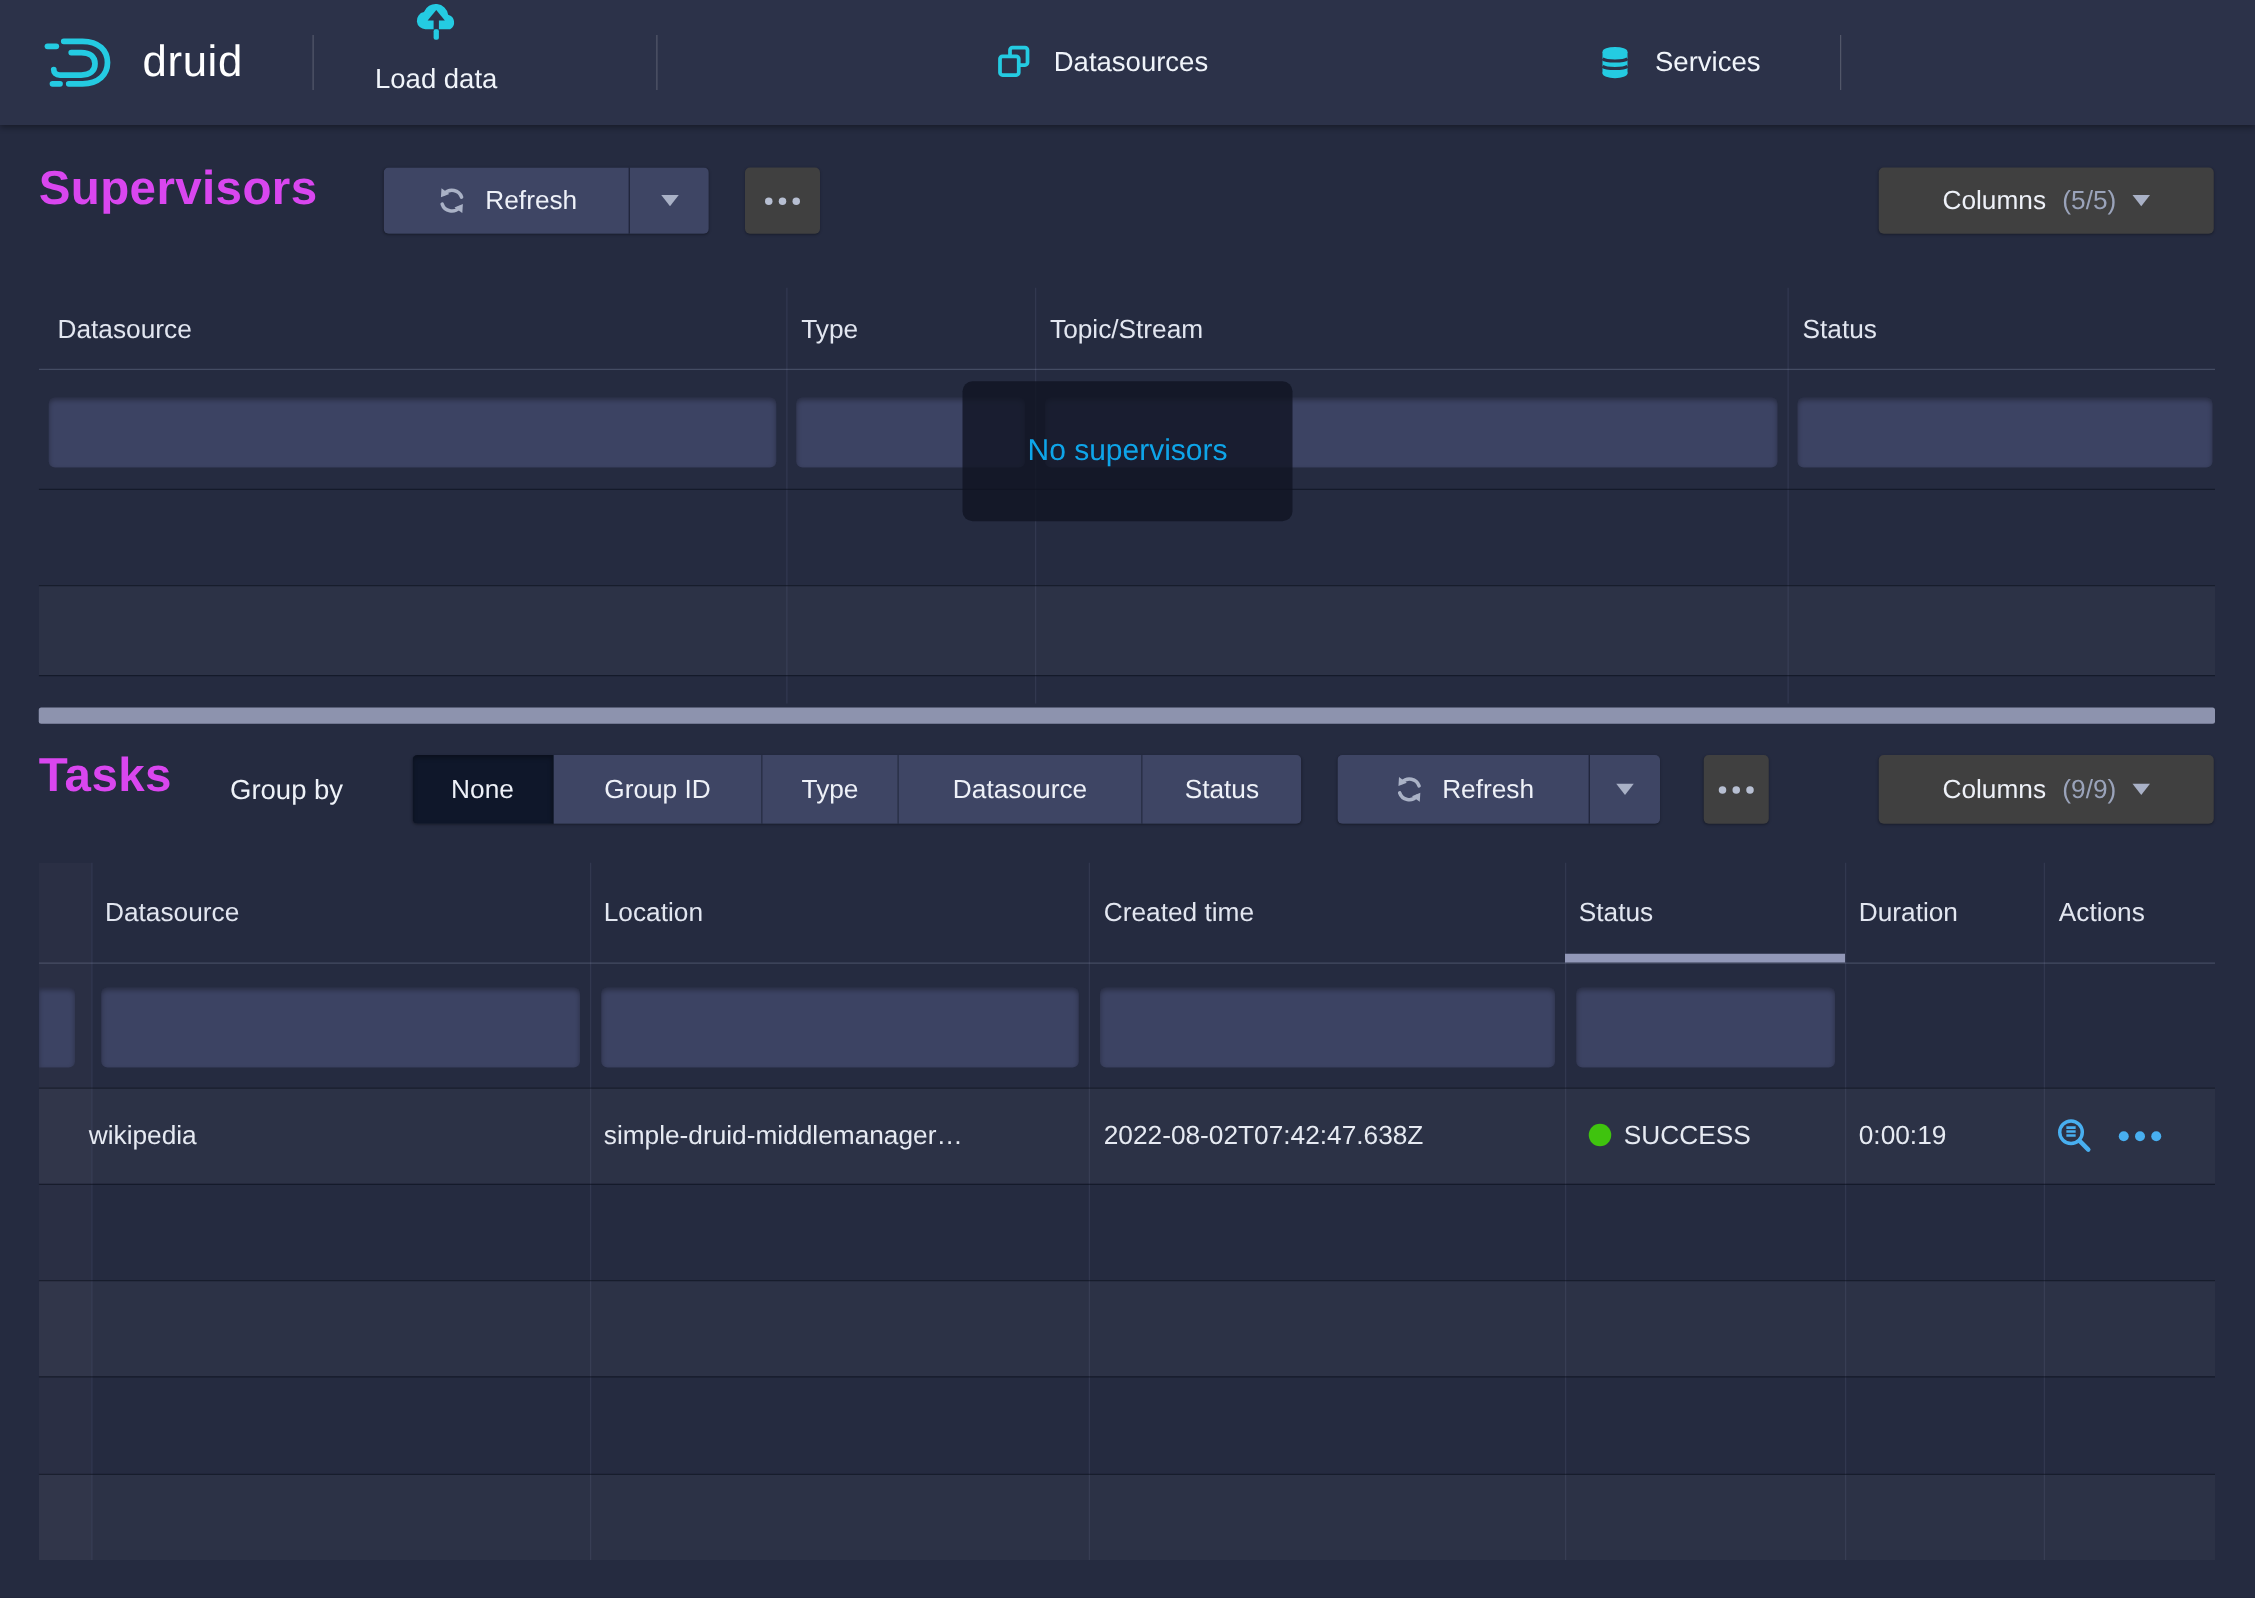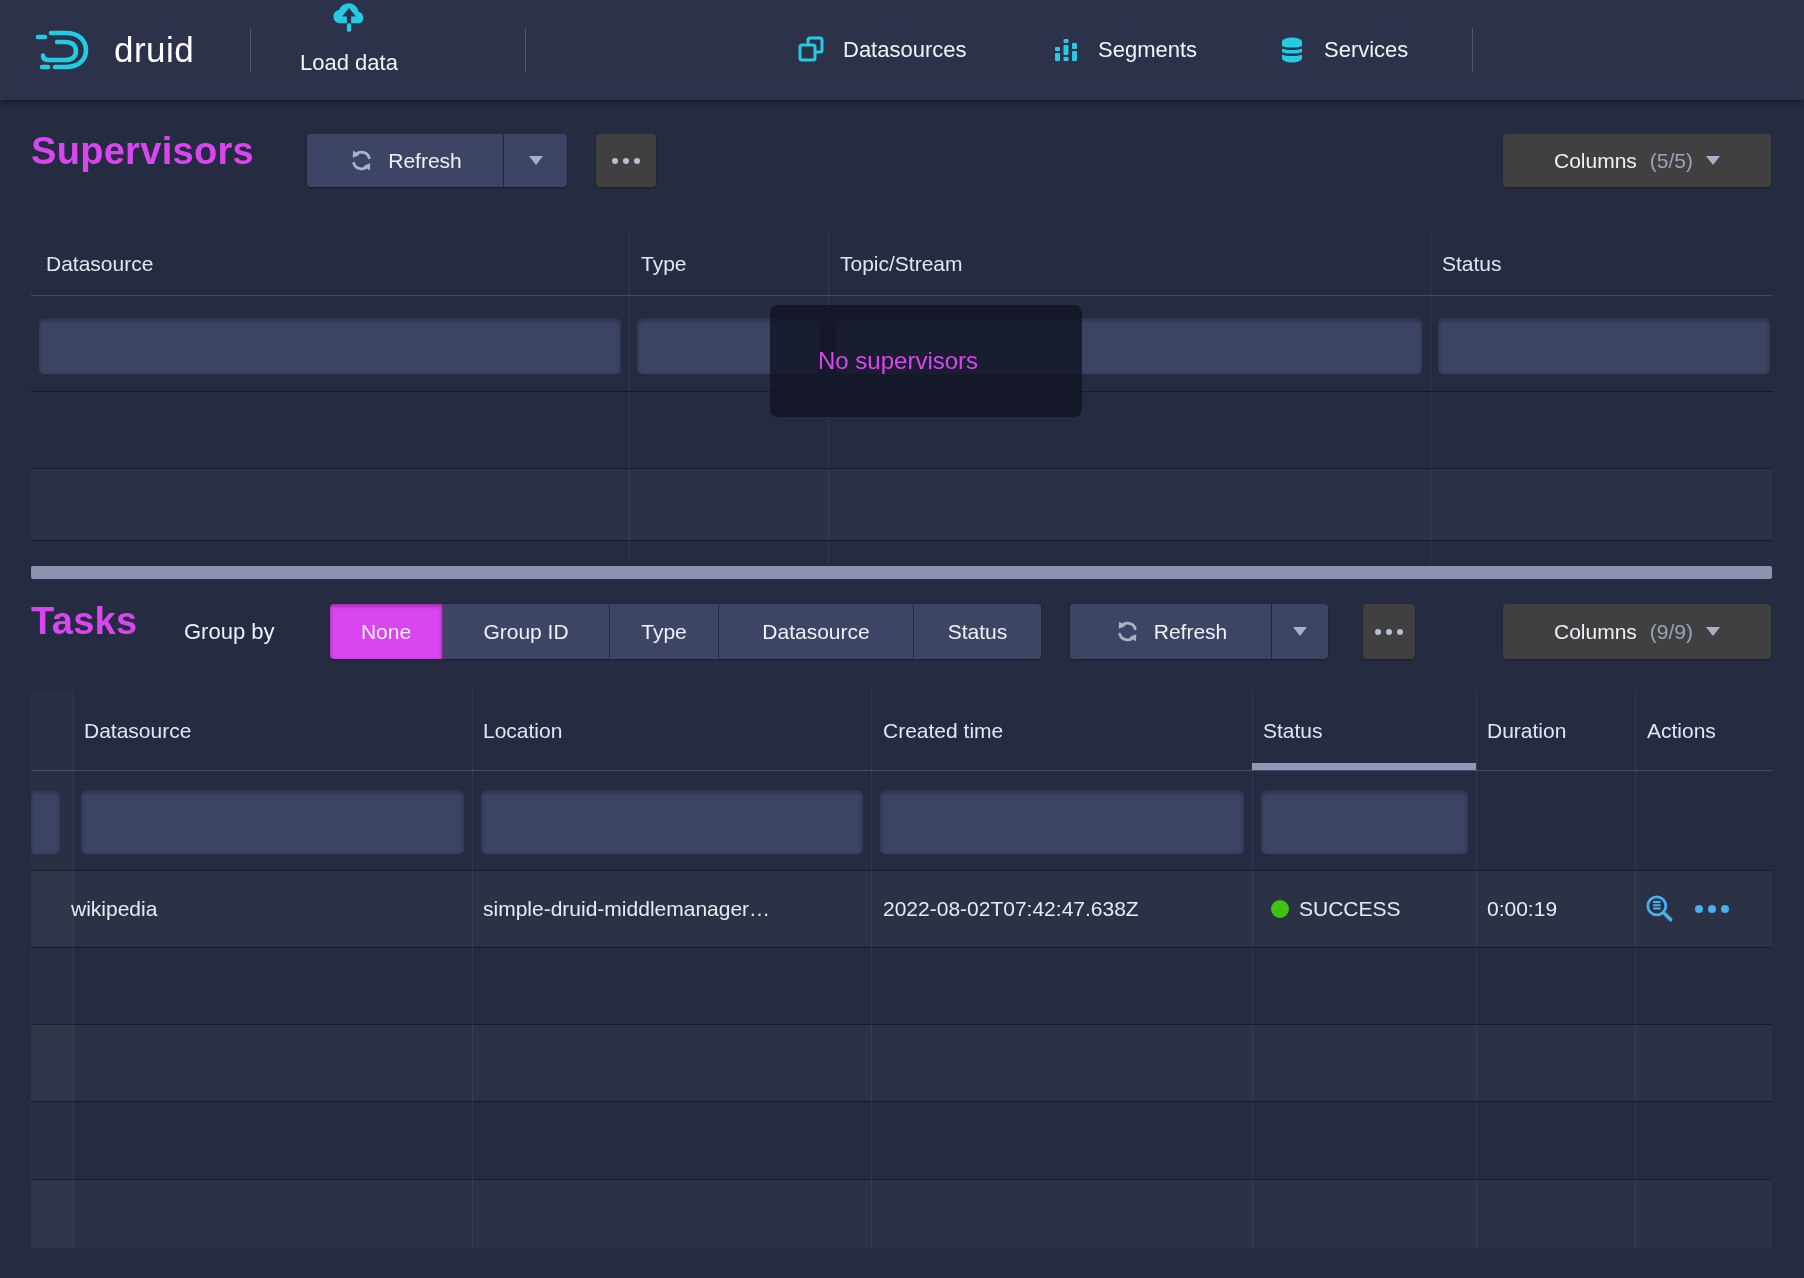--- a/index.html
+++ b/index.html
@@ -34,42 +34,42 @@
   .dots{display:flex;gap:5px;align-items:center;}
   .dots i{width:6px;height:6px;border-radius:50%;background:#b7bfd2;display:block;}
   .dots.blue i{width:8px;height:8px;background:#48aff0;}
   
   .seg{position:absolute;display:flex;border-radius:4px;overflow:hidden;
        box-shadow:0 1px 2px rgba(0,0,0,.3);}
   .seg .seg-btn{background:#3e4564;border:none;border-right:1px solid rgba(17,21,35,.55);
        color:#eef1f8;font-size:21px;display:flex;align-items:center;justify-content:center;
        cursor:pointer;font-family:inherit;}
   .seg .seg-btn:last-child{border-right:none;}
-  .seg .seg-btn.active{background:#d946ef;box-shadow:inset 0 2px 4px rgba(0,0,0,.35);}
+  .seg .seg-btn.active{background:#0f172a;box-shadow:inset 0 2px 4px rgba(0,0,0,.35);}
   
   .section-title{position:absolute;font-size:38px;font-weight:600;color:#d946ef;letter-spacing:.3px;}
   .groupby-label{position:absolute;font-size:22px;color:#eef2f8;display:flex;align-items:center;}
   
   .table{position:absolute;overflow:hidden;}
   .vline{position:absolute;top:0;bottom:0;width:1px;background:rgba(140,150,185,.13);}
   .hline{position:absolute;left:0;right:0;height:1px;background:rgba(8,12,24,.55);}
   .hline.head{background:rgba(150,160,190,.28);}
   .stripe{position:absolute;left:0;right:0;background:rgba(255,255,255,.035);}
   .col-tint{position:absolute;top:0;bottom:0;background:rgba(255,255,255,.022);}
   .th{position:absolute;font-size:21px;color:#e2e6f0;white-space:nowrap;cursor:pointer;}
   .filter{position:absolute;background:#3c4363;border:none;border-radius:5px;
           box-shadow:inset 0 2px 4px rgba(0,0,0,.32);outline:none;color:#e7ebf3;
           font-size:20px;padding:0 14px;box-sizing:border-box;font-family:inherit;}
   .cell{position:absolute;font-size:21px;color:#e6eaf2;white-space:nowrap;}
   .sort-underline{position:absolute;height:7px;background:#9298b8;}
   .status-dot{display:inline-block;width:18px;height:18px;border-radius:50%;
               background:#3fc30e;vertical-align:-2px;margin-right:10px;}
   .empty-overlay{position:absolute;background:rgba(15,19,33,.78);border-radius:8px;
-                 display:flex;align-items:center;justify-content:flex-start;
-                 font-size:24px;color:#d946ef;padding-left:48px;}
+                 display:flex;align-items:center;justify-content:center;
+                 font-size:24px;color:#0ea5e9;}
   .scrollbar-h{position:absolute;background:#8d93ae;border-radius:2px;cursor:grab;}
   .actions-wrap{position:absolute;display:flex;align-items:center;gap:18px;}
 </style>
 </head>
 <body>
 
 <div class="navbar">
 
   <div class="nav-abs" style="left:34px;">
     <svg width="64" height="46" viewBox="0 0 64 46" fill="none" stroke="#24cbe2" stroke-width="4.6" stroke-linecap="round">
@@ -97,32 +97,20 @@
 
 
   <div class="nav-abs" style="left:795px;">
     <svg width="32" height="32" viewBox="0 0 32 32">
       <rect x="13" y="4" width="14" height="14" rx="2" fill="none" stroke="#24cbe2" stroke-width="3"></rect>
       <rect x="5" y="11" width="15" height="15" rx="2" fill="#2c3249" stroke="#24cbe2" stroke-width="3"></rect>
     </svg>
     <span class="nav-label">Datasources</span>
   </div>
 
-  <div class="nav-abs" style="left:1050px;">
-    <svg width="32" height="32" viewBox="0 0 32 32" fill="#24cbe2">
-      <rect x="5" y="13" width="5" height="4" rx="1"></rect>
-        <rect x="5" y="19" width="5" height="8" rx="1"></rect>
-      <rect x="13.5" y="5" width="5" height="4" rx="1"></rect>
-        <rect x="13.5" y="11" width="5" height="10" rx="1"></rect>
-        <rect x="13.5" y="23" width="5" height="4" rx="1"></rect>
-      <rect x="22" y="9" width="5" height="6" rx="1"></rect>
-        <rect x="22" y="17" width="5" height="10" rx="1"></rect>
-    </svg>
-    <span class="nav-label">Segments</span>
-  </div>
 
   <div class="nav-abs" style="left:1276px;">
     <svg width="32" height="32" viewBox="0 0 32 32">
       <path fill="#24cbe2" d="M6 7.5h20v17H6z"></path>
       <ellipse cx="16" cy="7.5" rx="10" ry="4" fill="#24cbe2"></ellipse>
       <ellipse cx="16" cy="24.5" rx="10" ry="4" fill="#24cbe2"></ellipse>
       <path d="M6 13c3 2.4 17 2.4 20 0" stroke="#2c3249" stroke-width="2.4" fill="none"></path>
       <path d="M6 19c3 2.4 17 2.4 20 0" stroke="#2c3249" stroke-width="2.4" fill="none"></path>
     </svg>
     <span class="nav-label">Services</span>

